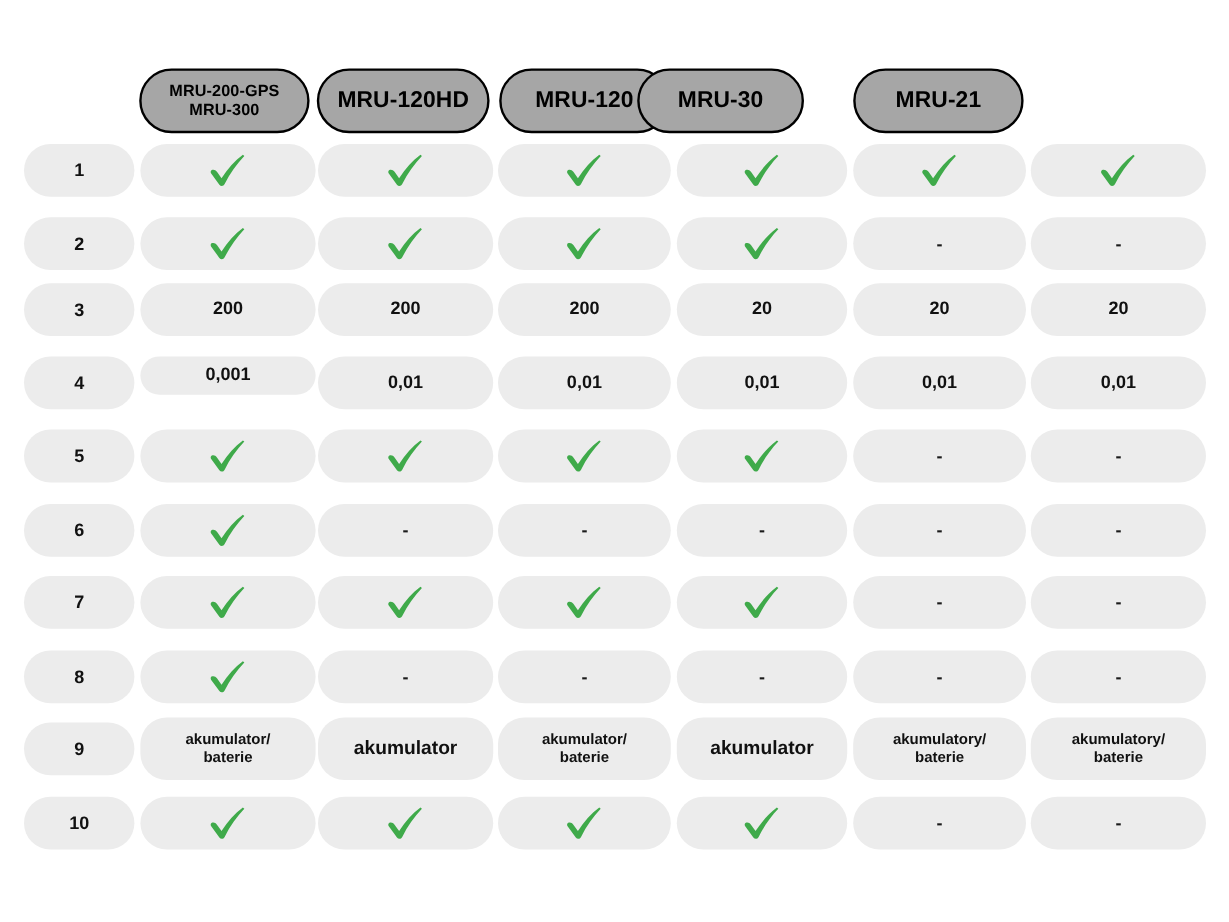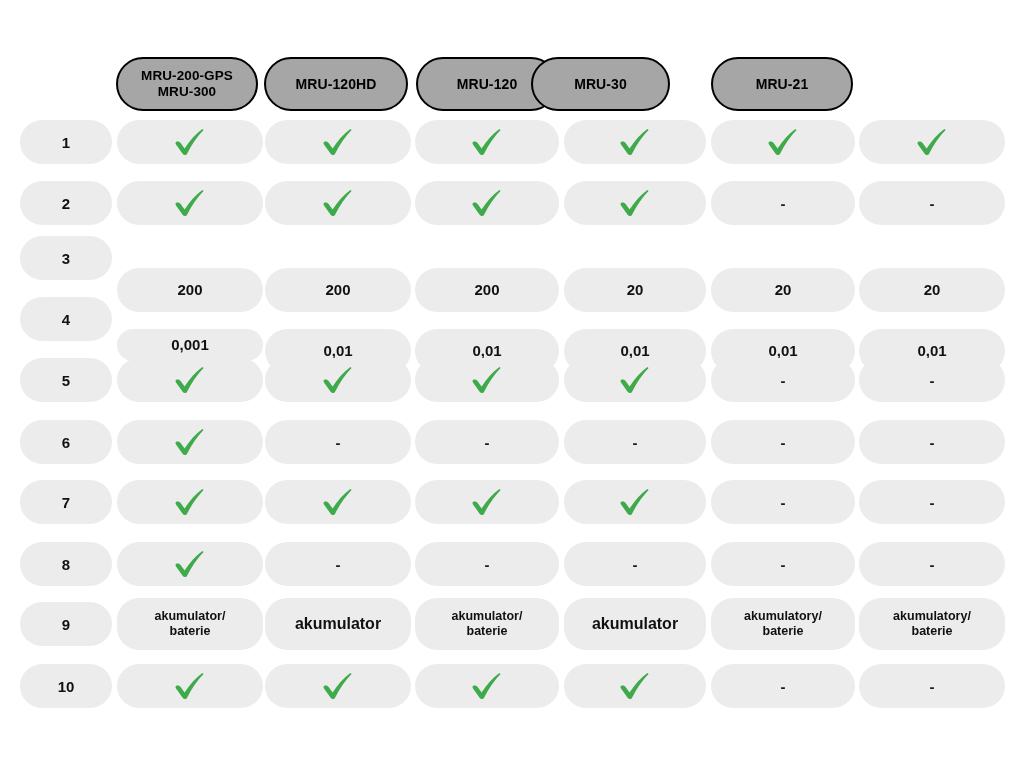--- a/index.html
+++ b/index.html
@@ -41,21 +41,21 @@
     align-items: center;
     justify-content: center;
     line-height: 1.18;
     color: #000000;
     font-weight: bold;
     font-size: 13.5px;
     letter-spacing: 0.1px;
     text-align: center;
     user-select: none;
   }
-  .header-pill.single { font-size: 14px; }
+  .header-pill.single { font-size: 19px; }
   .header-pill .hp-line { display: block; white-space: nowrap; }
 
   
   .row {
     position: absolute;
     left: 0;
     width: 1024px;
   }
 
   .label-pill {
@@ -81,21 +81,21 @@
     flex-direction: column;
     align-items: center;
     justify-content: center;
     color: #111111;
     font-weight: bold;
     text-align: center;
     line-height: 1.22;
     user-select: none;
   }
 
-  .cell.num   { font-size: 15px; margin-top: 32px; }
+  .cell.num   { font-size: 15px; }
   .cell.text  { font-size: 12.5px; }
   .cell.text.big { font-size: 16px; }
   .cell .c-line { display: block; white-space: nowrap; }
 
   
   .dash {
     display: inline-block;
     font-size: 15px;
     font-weight: bold;
     color: #1a1a1a;

